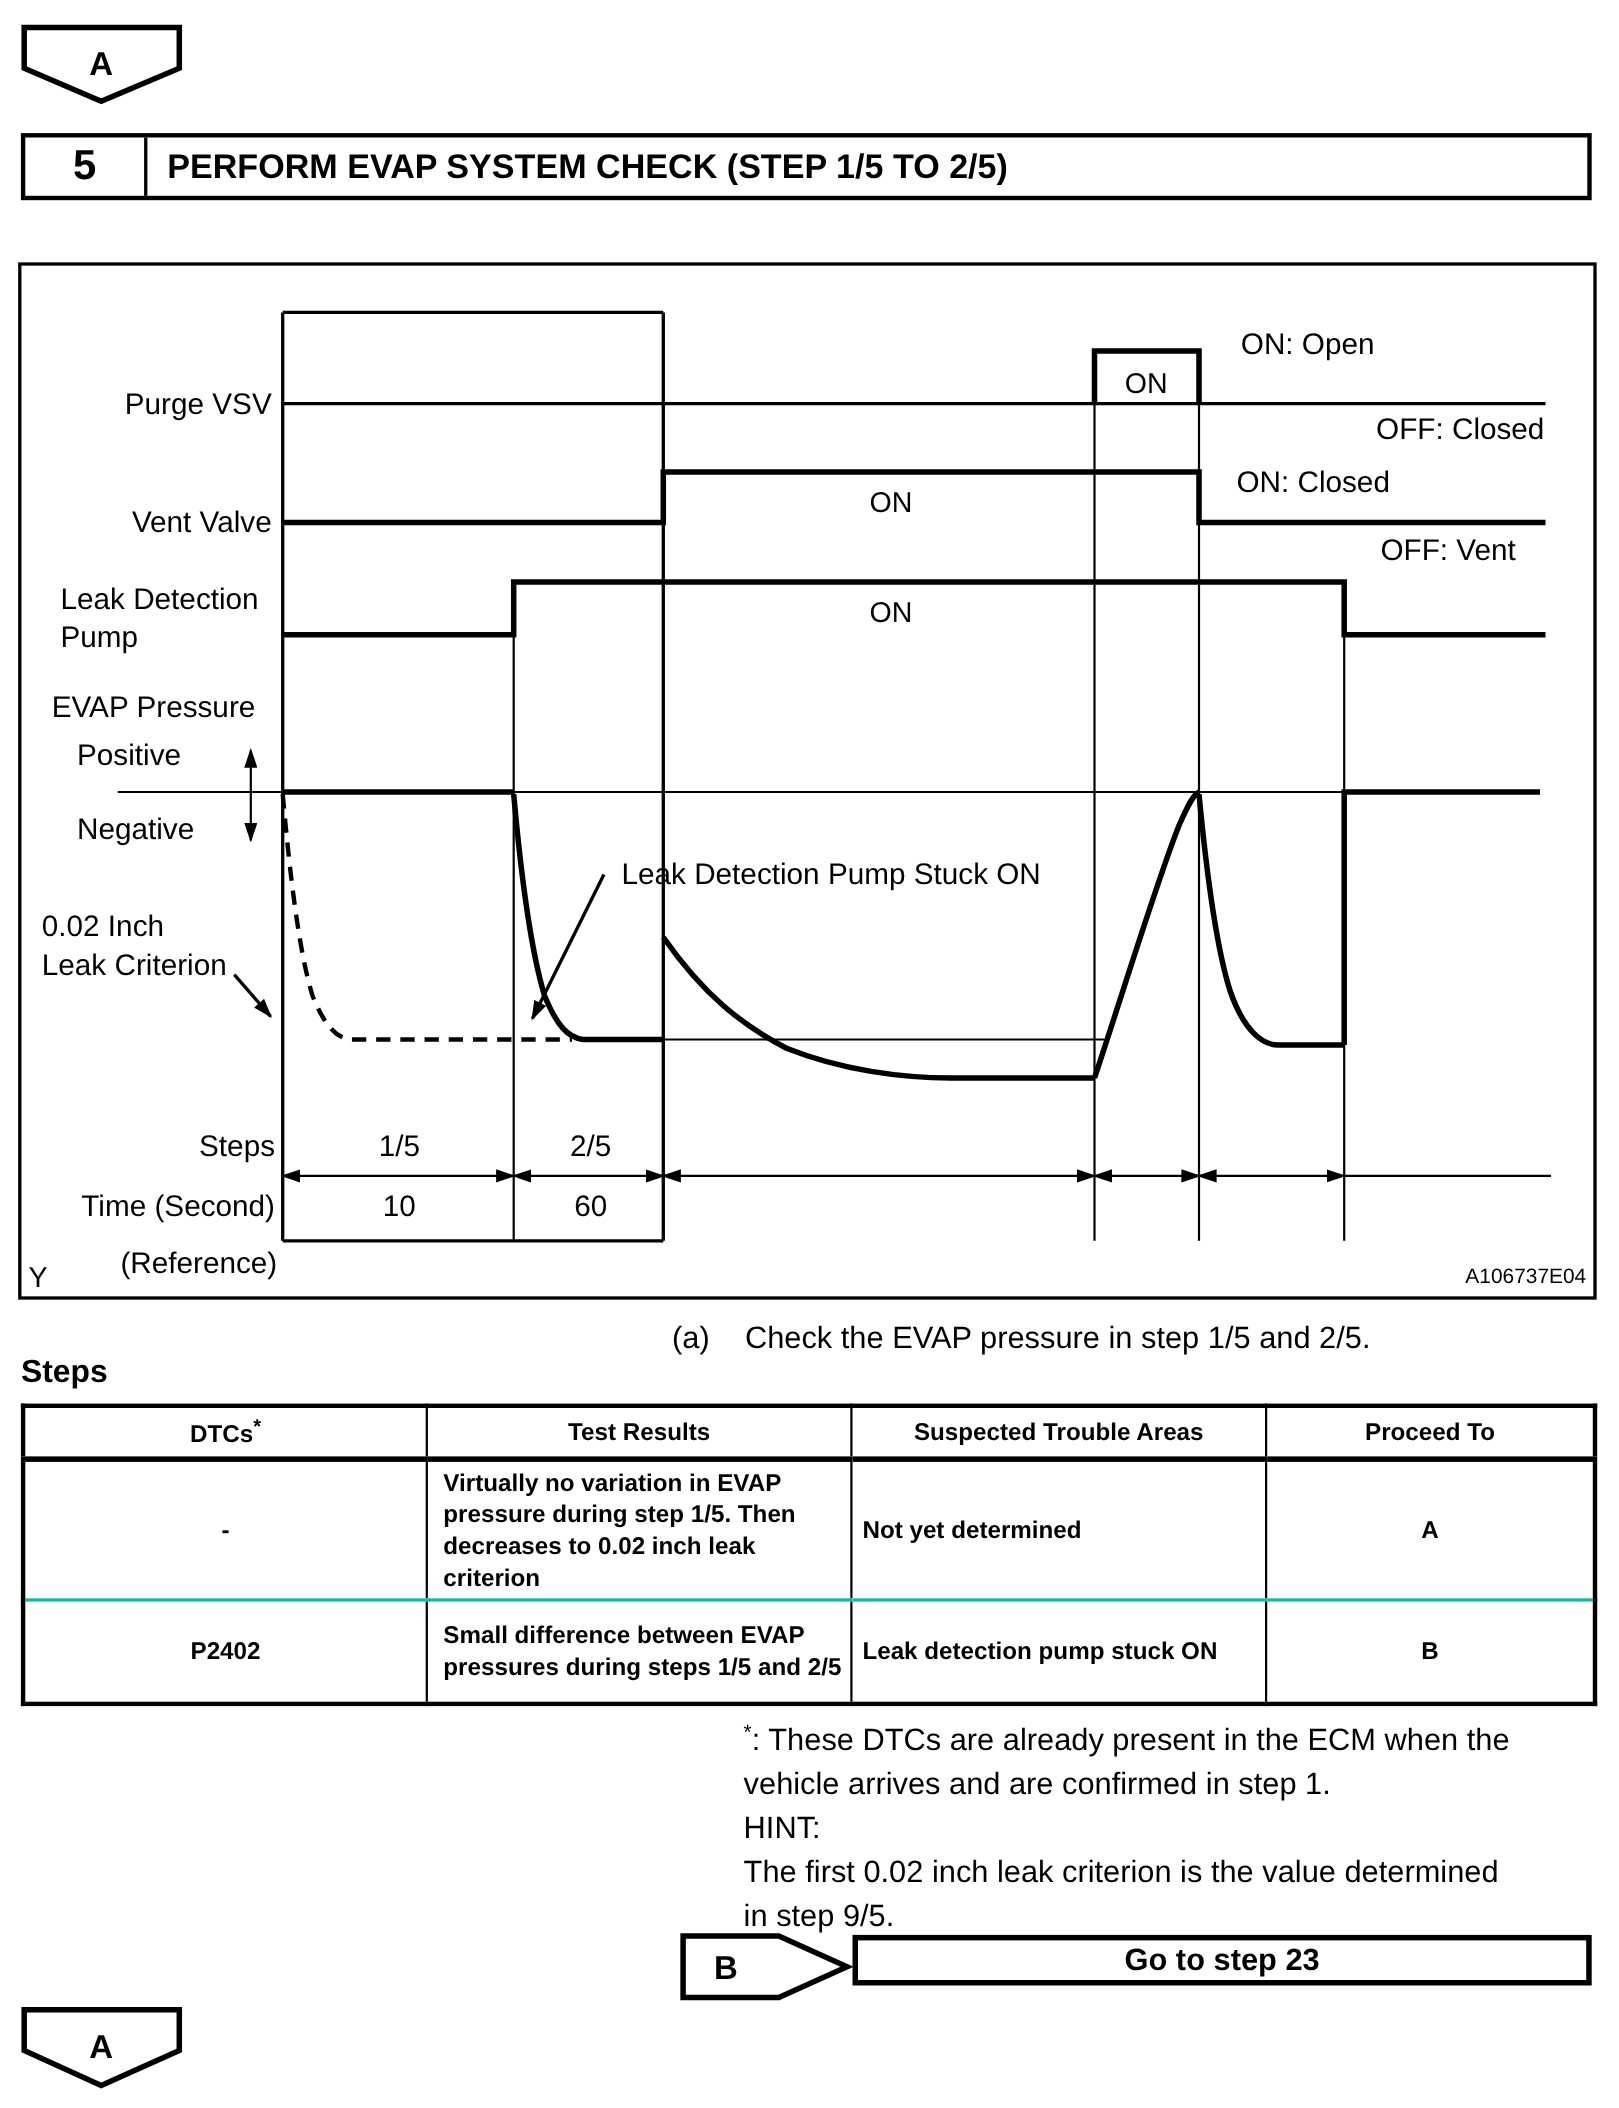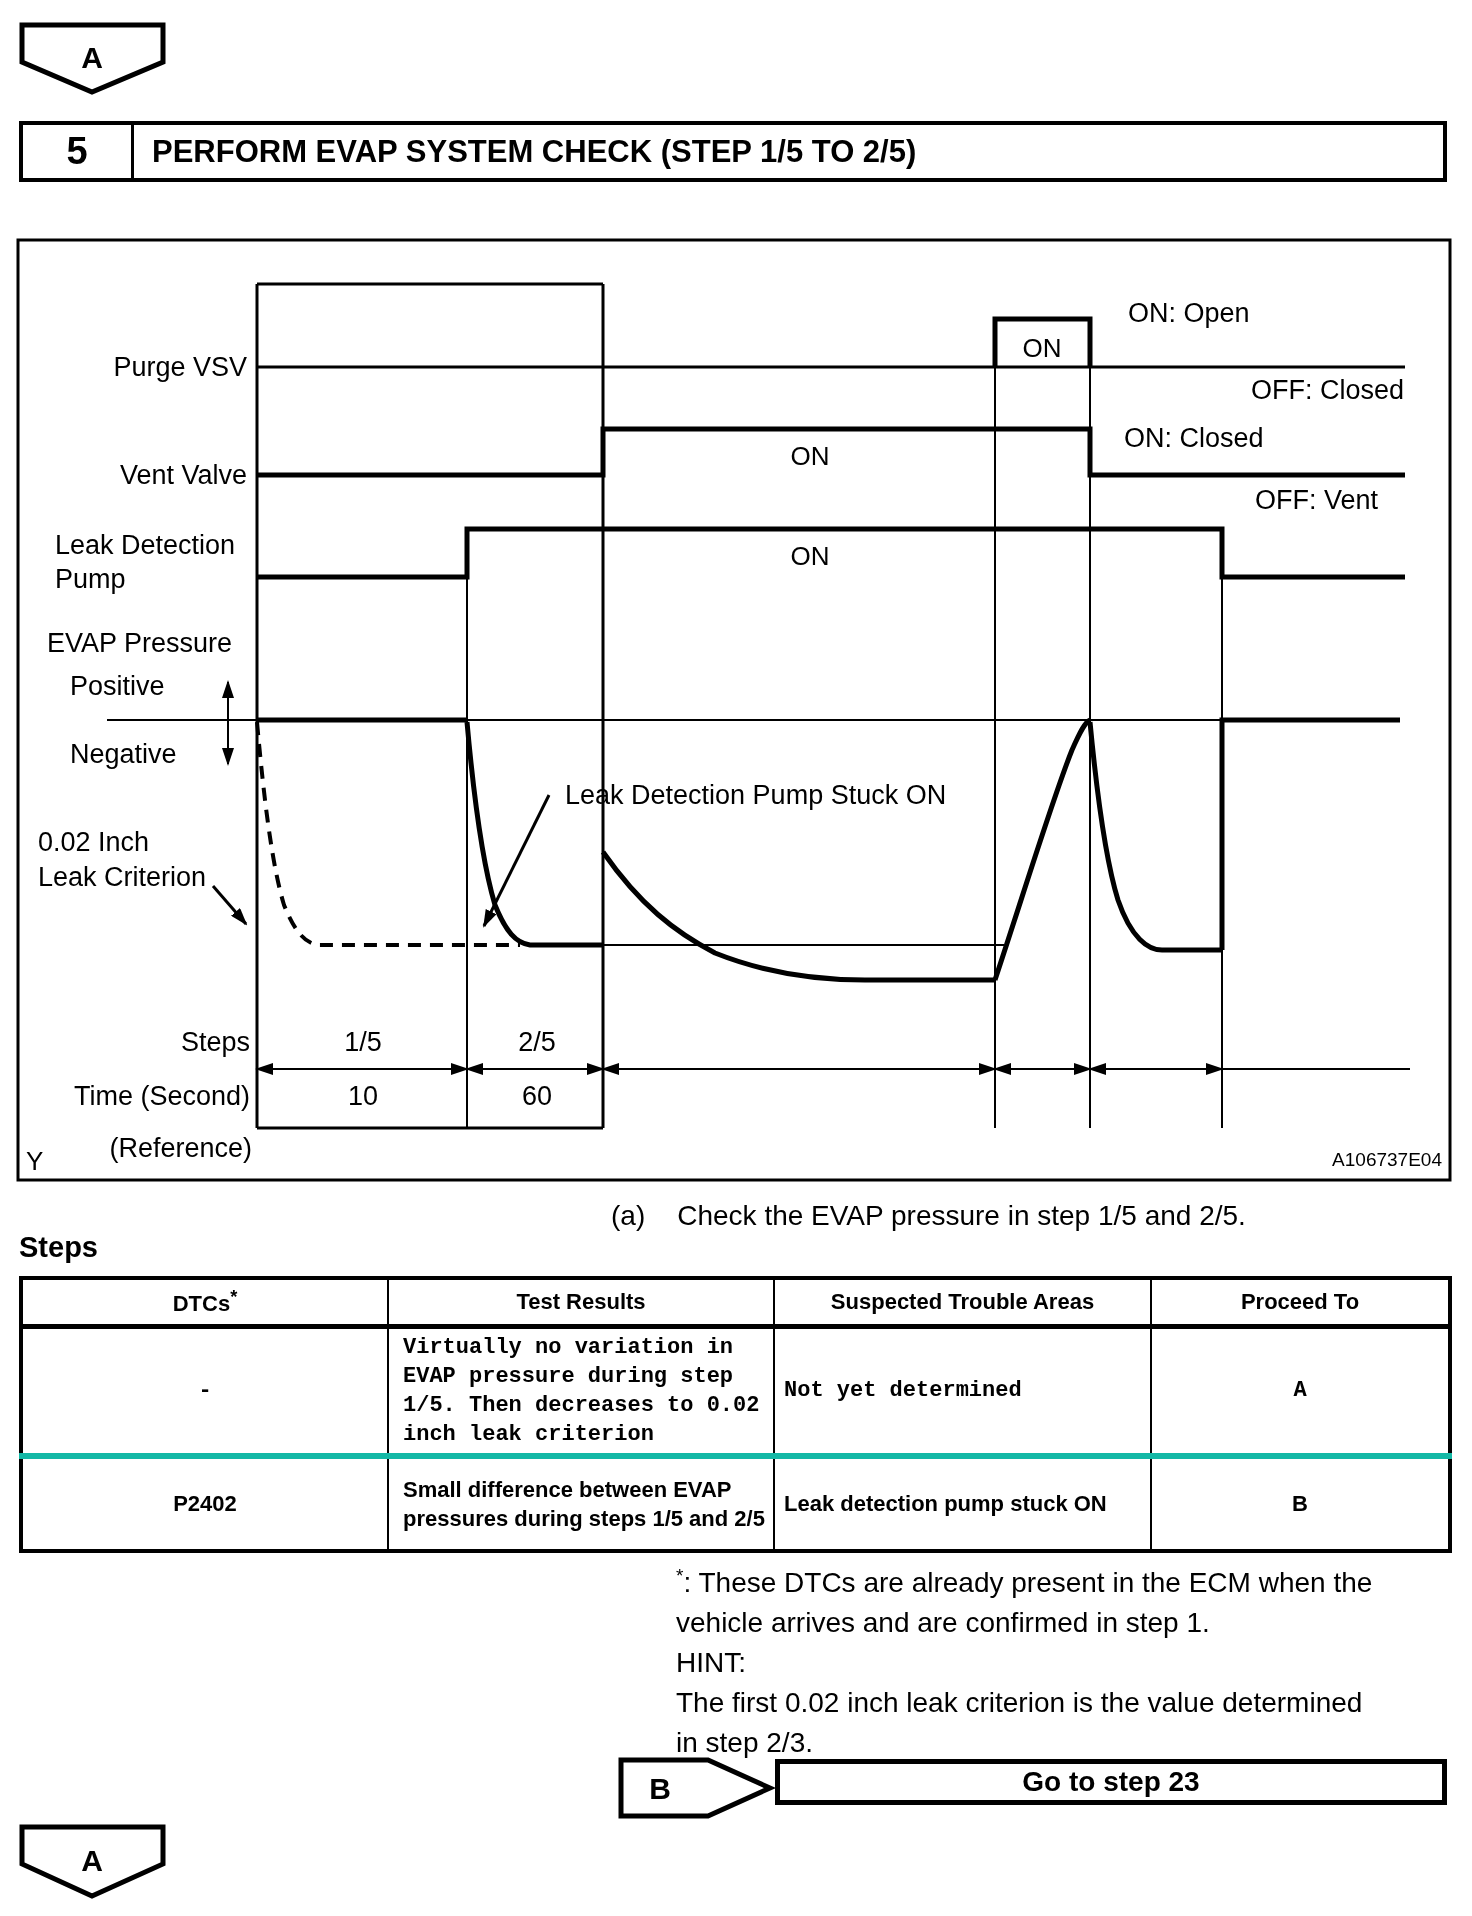--- a/index.html
+++ b/index.html
@@ -16,21 +16,21 @@
   
   #caption{left:611px;top:1200px;font-size:28px;}
   #caption .idx{margin-right:32px;}
   #result-heading{left:19px;top:1231px;font-size:29px;font-weight:bold;}
   
   #result-table{left:19px;top:1276px;border-collapse:collapse;table-layout:fixed;}
   #result-table th,#result-table td{border:2px solid #000;font-size:22px;font-weight:bold;
       padding:4px 6px;box-sizing:border-box;vertical-align:middle;}
   #result-table{border:4px solid #000;}
   #result-table thead th{border-bottom:5px solid #000;text-align:center;height:48px;}
-  #result-table tr.row-1 td{border-bottom:6px solid #14b8a6;font-family:Liberation Mono, monospace;}
+  #result-table tr.row-1 td{border-bottom:3px solid #14b8a6;}
   #result-table td.c-dtc,#result-table td.c-proceed{text-align:center;}
   #result-table td.c-test{padding-left:14px;line-height:29px;}
   #result-table td.c-suspect{padding-left:9px;}
   #result-table tr.row-1{height:121px;}
   #result-table tr.row-2{height:95px;}
   
   #notes{left:676px;top:1556px;font-size:28px;line-height:40px;}
   #notes sup{font-size:19px;}
   
   #goto-box{left:775px;top:1759px;width:672px;height:46px;border:5px solid #000;
@@ -193,18 +193,18 @@
         <td class="c-proceed">B</td>
       </tr>
     </tbody>
   </table>
 
   <div id="notes" class="abs">
     <div><sup>*</sup><span>: These DTCs are already present in the ECM when the</span></div>
     <div>vehicle arrives and are confirmed in step 1.</div>
     <div>HINT:</div>
     <div>The first 0.02 inch leak criterion is the value determined</div>
-    <div>in step 2/3.</div>
+    <div>in step 9/5.</div>
   </div>
 
   <div id="goto-box" class="abs">Go to step 23</div>
 
 </div>
 
 </body></html>

